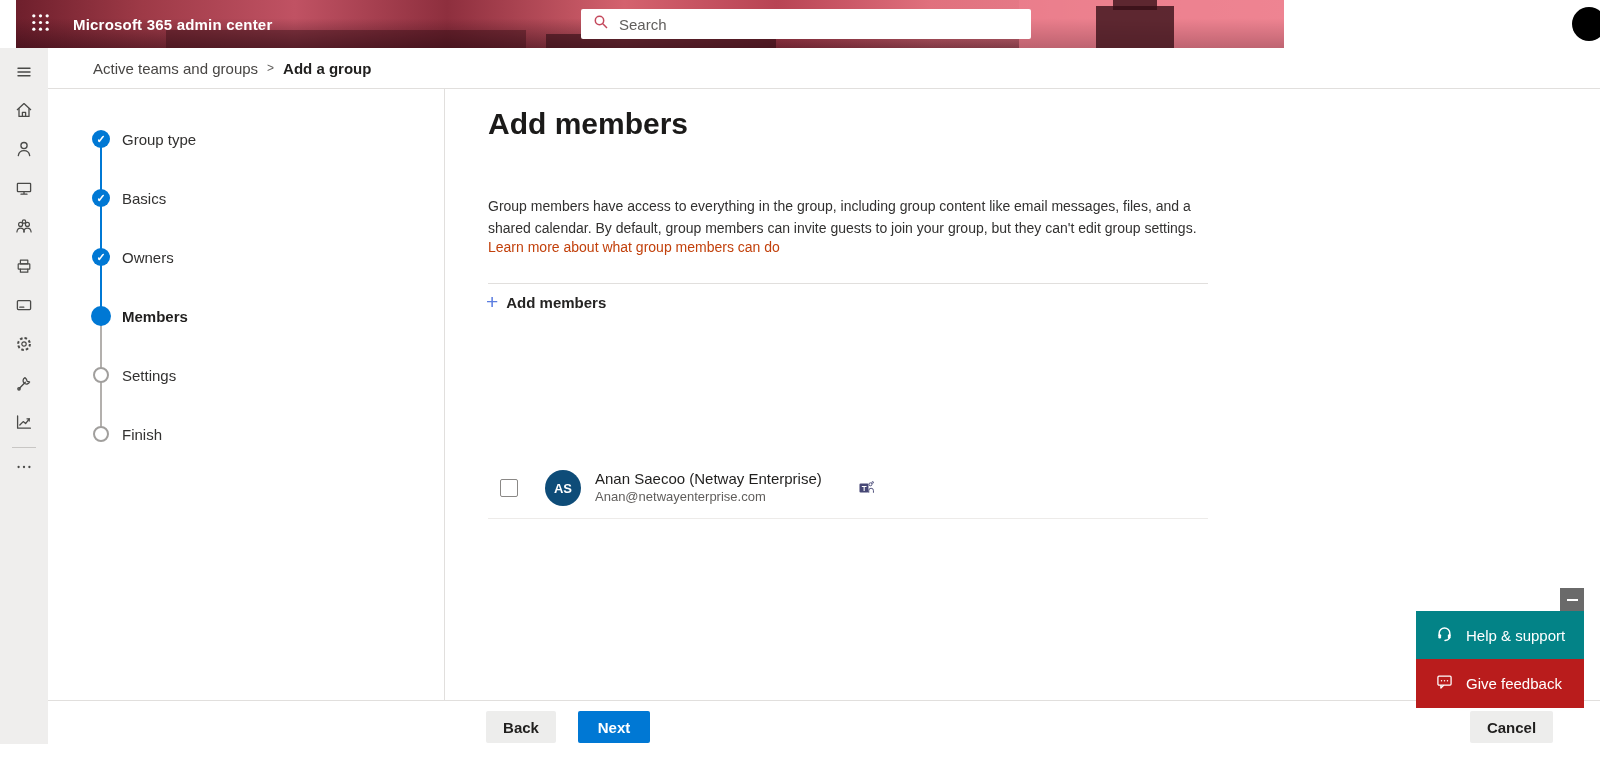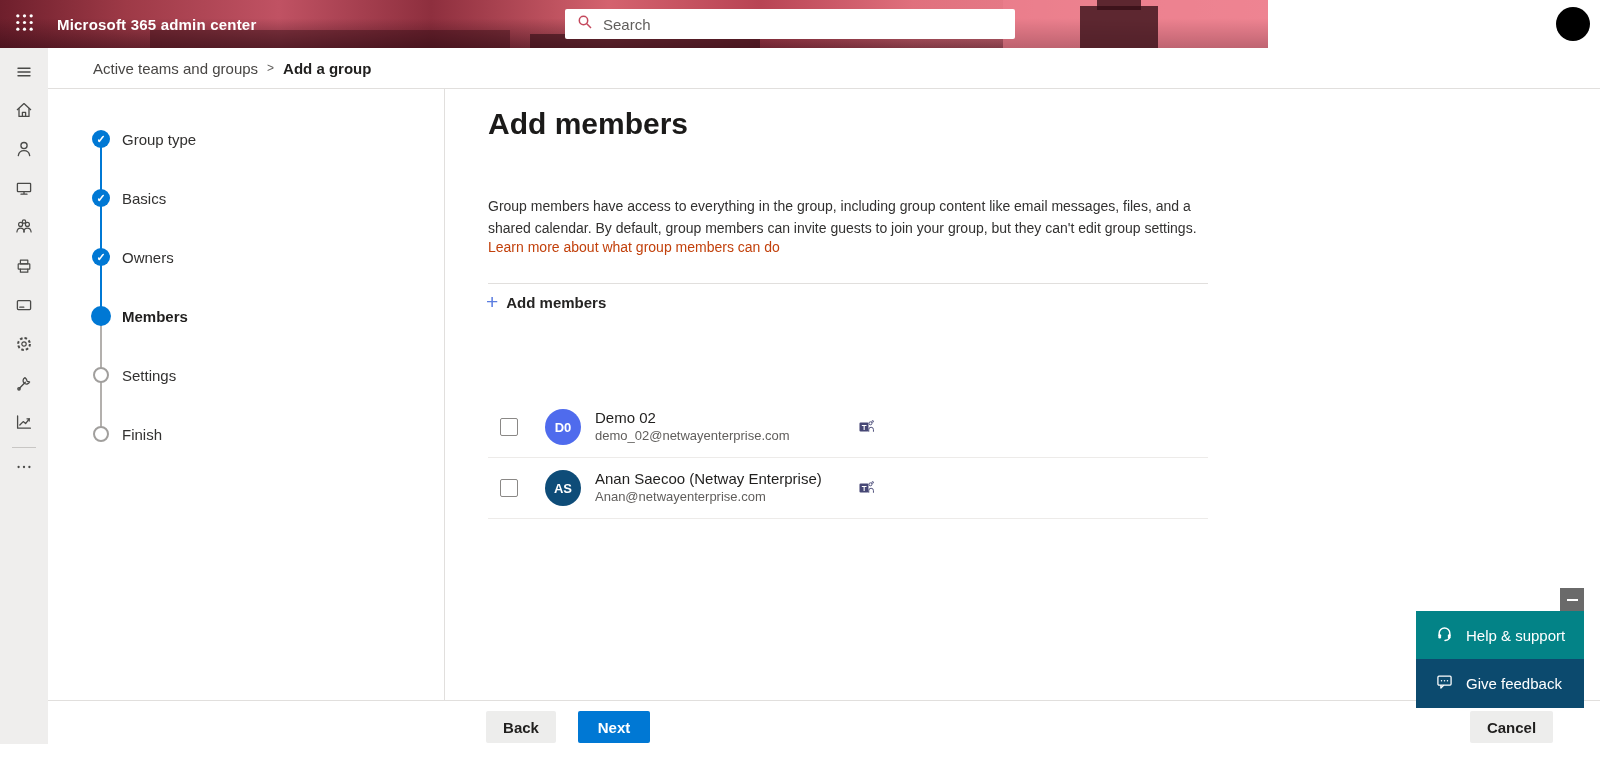--- a/index.html
+++ b/index.html
@@ -5,21 +5,21 @@
   * { margin:0; padding:0; box-sizing:border-box; }
   html,body { width:1600px; height:757px; }
   body {
     position:relative; overflow:hidden; background:#ffffff;
     font-family:"Liberation Sans", sans-serif; color:#201f1e;
   }
   .abs { position:absolute; }
 
   
   .topbar {
-    left:0; top:0; width:1268px; height:48px;
+    left:16px; top:0; width:1268px; height:48px;
     background:
       linear-gradient(to top, rgba(48,10,20,.55), rgba(48,10,20,.18) 42%, rgba(48,10,20,0) 62%),
       linear-gradient(90deg,#6e1f2c 0%, #9e3a47 10%, #c05263 22%, #8e2f3e 34%, #d4626e 48%,
                       #b84454 60%, #e0707d 72%, #e87f8c 84%, #ee8794 100%);
   }
   .topbar-flat { right:0; top:0; width:265px; height:48px; background:rgba(238,130,143,.55); }
   .sil { background:rgba(52,14,22,.78); }
   .waffle-btn { left:0; top:0; width:48px; height:48px; display:flex; align-items:center; justify-content:center; cursor:pointer; }
   .app-title { left:57px; top:0; height:48px; display:flex; align-items:center;
                color:#fff; font-size:15px; font-weight:bold; letter-spacing:.2px; }
@@ -91,21 +91,21 @@
   .btn-back { left:438px; width:70px; }
   .btn-next { left:530px; width:72px; }
   .btn-cancel { left:1422px; width:83px; }
 
   
   .wid-min { left:1560px; top:588px; width:24px; height:23px; background:#6a6a6a; display:flex;
              align-items:center; justify-content:center; cursor:pointer; }
   .wid-min .bar { width:11px; height:2px; background:#fff; }
   .wid-btn { left:1416px; width:168px; height:48px; display:flex; align-items:center; cursor:pointer; color:#fff; }
   .wid-help { top:611px; background:#038387; }
-  .wid-feedback { top:659px; height:49px; background:#0c4a6e; }
+  .wid-feedback { top:659px; height:49px; background:#b91c1c; }
   .wid-btn svg { margin-left:20px; }
   .wid-btn .lbl { margin-left:13px; font-size:15px; }
 </style>
 </head>
 <body>
 
 <div class="abs topbar">
   <div class="abs topbar-flat"></div>
 
   <div class="abs sil" style="left:1080px; top:6px; width:78px; height:42px;"></div>
@@ -315,35 +315,20 @@
   <a class="abs learn-link">Learn more about what group members can do</a>
 
   <div class="abs rule"></div>
 
   <div class="abs addbtn">
     <span class="plus">+</span>
     <span class="lbl">Add members</span>
   </div>
 
 
-  <div class="abs tbl-row" style="top:308px;">
-    <span class="cb" style="top:21px;"></span>
-    <span class="row-avatar" style="background-color: rgb(79, 107, 237);">D0</span>
-    <span class="row-name">Demo 02</span>
-    <span class="row-email">demo_02@netwayenterprise.com</span>
-    <span class="row-teams">
-      <svg width="15" height="15" viewBox="0 0 16 16">
-        <circle cx="12.2" cy="4.6" r="1.6" fill="none" stroke="#464775" stroke-width="1"></circle>
-        <circle cx="14.6" cy="2.6" r="0.9" fill="none" stroke="#464775" stroke-width="0.9"></circle>
-        <path d="M10.4 13.6 v-2.3 a2.5 2.5 0 0 1 5 0 V13.6" fill="none" stroke="#464775" stroke-width="1"></path>
-        <rect x="0.5" y="3.8" width="9.6" height="9.6" rx="1.2" fill="#464775"></rect>
-        <path d="M3 6.9 H8 M5.5 6.9 V11.6" stroke="#fff" stroke-width="1.2" fill="none"></path>
-      </svg>
-    </span>
-  </div>
 
   <div class="abs tbl-row" style="top:369px;">
     <span class="cb" style="top:21px;"></span>
     <span class="row-avatar" style="background-color: rgb(14, 76, 120);">AS</span>
     <span class="row-name">Anan Saecoo (Netway Enterprise)</span>
     <span class="row-email">Anan@netwayenterprise.com</span>
     <span class="row-teams">
       <svg width="15" height="15" viewBox="0 0 16 16">
         <circle cx="12.2" cy="4.6" r="1.6" fill="none" stroke="#464775" stroke-width="1"></circle>
         <circle cx="14.6" cy="2.6" r="0.9" fill="none" stroke="#464775" stroke-width="0.9"></circle>

